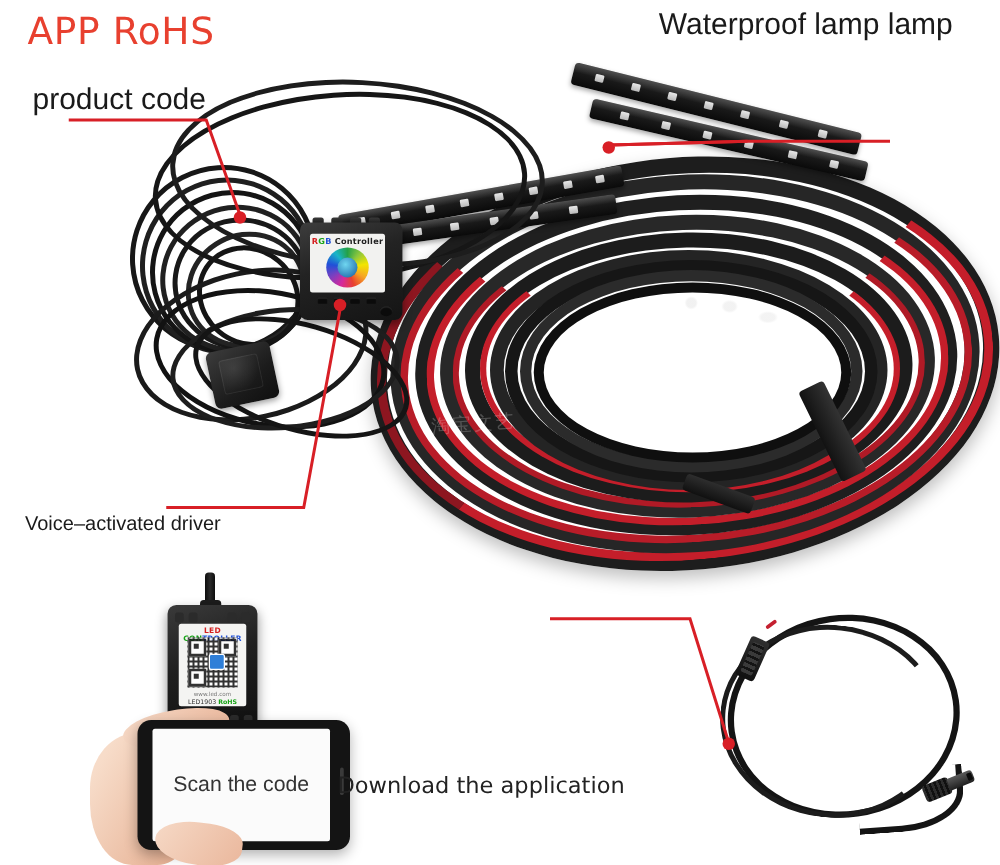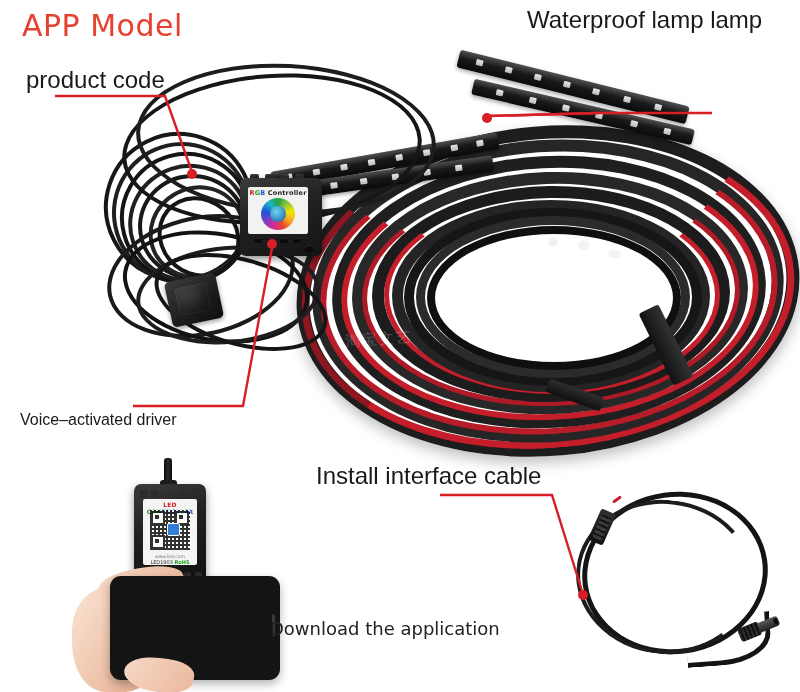--- a/index.html
+++ b/index.html
@@ -539,20 +539,23 @@
     <div class="photo" style="left:39px; top:88px; width:7px; height:8px; background:#2b2b2b; border-radius:2px;"></div>
     <div class="photo" style="left:50px; top:88px; width:7px; height:8px; background:#2b2b2b; border-radius:2px;"></div>
     <div class="photo" style="left:61px; top:88px; width:7px; height:8px; background:#2b2b2b; border-radius:2px;"></div>
   </div>
 
   <div class="photo" id="hand-phone">
     <div id="palm"></div>
     <div class="finger" style="left:42px; top:40px; width:32px; height:62px; border-radius:44% 44% 50% 50%; transform:rotate(10deg);"></div>
     <div class="finger" style="left:26px; top:6px; width:86px; height:30px; border-radius:50% 46% 40% 50%; transform:rotate(-9deg);"></div>
     <div id="phone">
+      <div id="phone-screen">
+        <span id="phone-screen-text">Scan the code</span>
+      </div>
       <div id="phone-speaker"></div>
     </div>
     <div class="finger" style="left:52px; top:96px; width:70px; height:34px; border-radius:48% 40% 44% 50%; transform:rotate(7deg);"></div>
   </div>
 
   <div class="photo" id="iface-cable">
     <div id="cable-loop"></div>
     <div id="cable-loop2"></div>
     <div id="cable-tail"></div>
     <div id="cable-connector"></div>
@@ -580,25 +583,24 @@
       <path d="M133 406 L243 406 L272 248" stroke="#d81f26" stroke-width="2.4" fill="none"></path>
       <circle cx="272" cy="244" r="5" fill="#d81f26"></circle>
     </g>
 
     <g>
       <path d="M440 495 L552 495 L582 591" stroke="#d81f26" stroke-width="2.4" fill="none"></path>
       <circle cx="583" cy="595" r="5" fill="#d81f26"></circle>
     </g>
   </svg>
 
-  <div class="label" id="title-app-model">APP Model</div>
+  <div class="label" id="title-app-model">APP RoHS</div>
 
   <div class="label" id="label-product-line">product code</div>
 
   <div class="label" id="label-waterproof">Waterproof lamp lamp</div>
 
   <div class="label" id="label-voice">Voice–activated driver</div>
 
-  <div class="label" id="label-install-cable">Install interface cable</div>
 
   <div class="label" id="label-download">Download the application</div>
 
 </div>
 
 </body></html>

